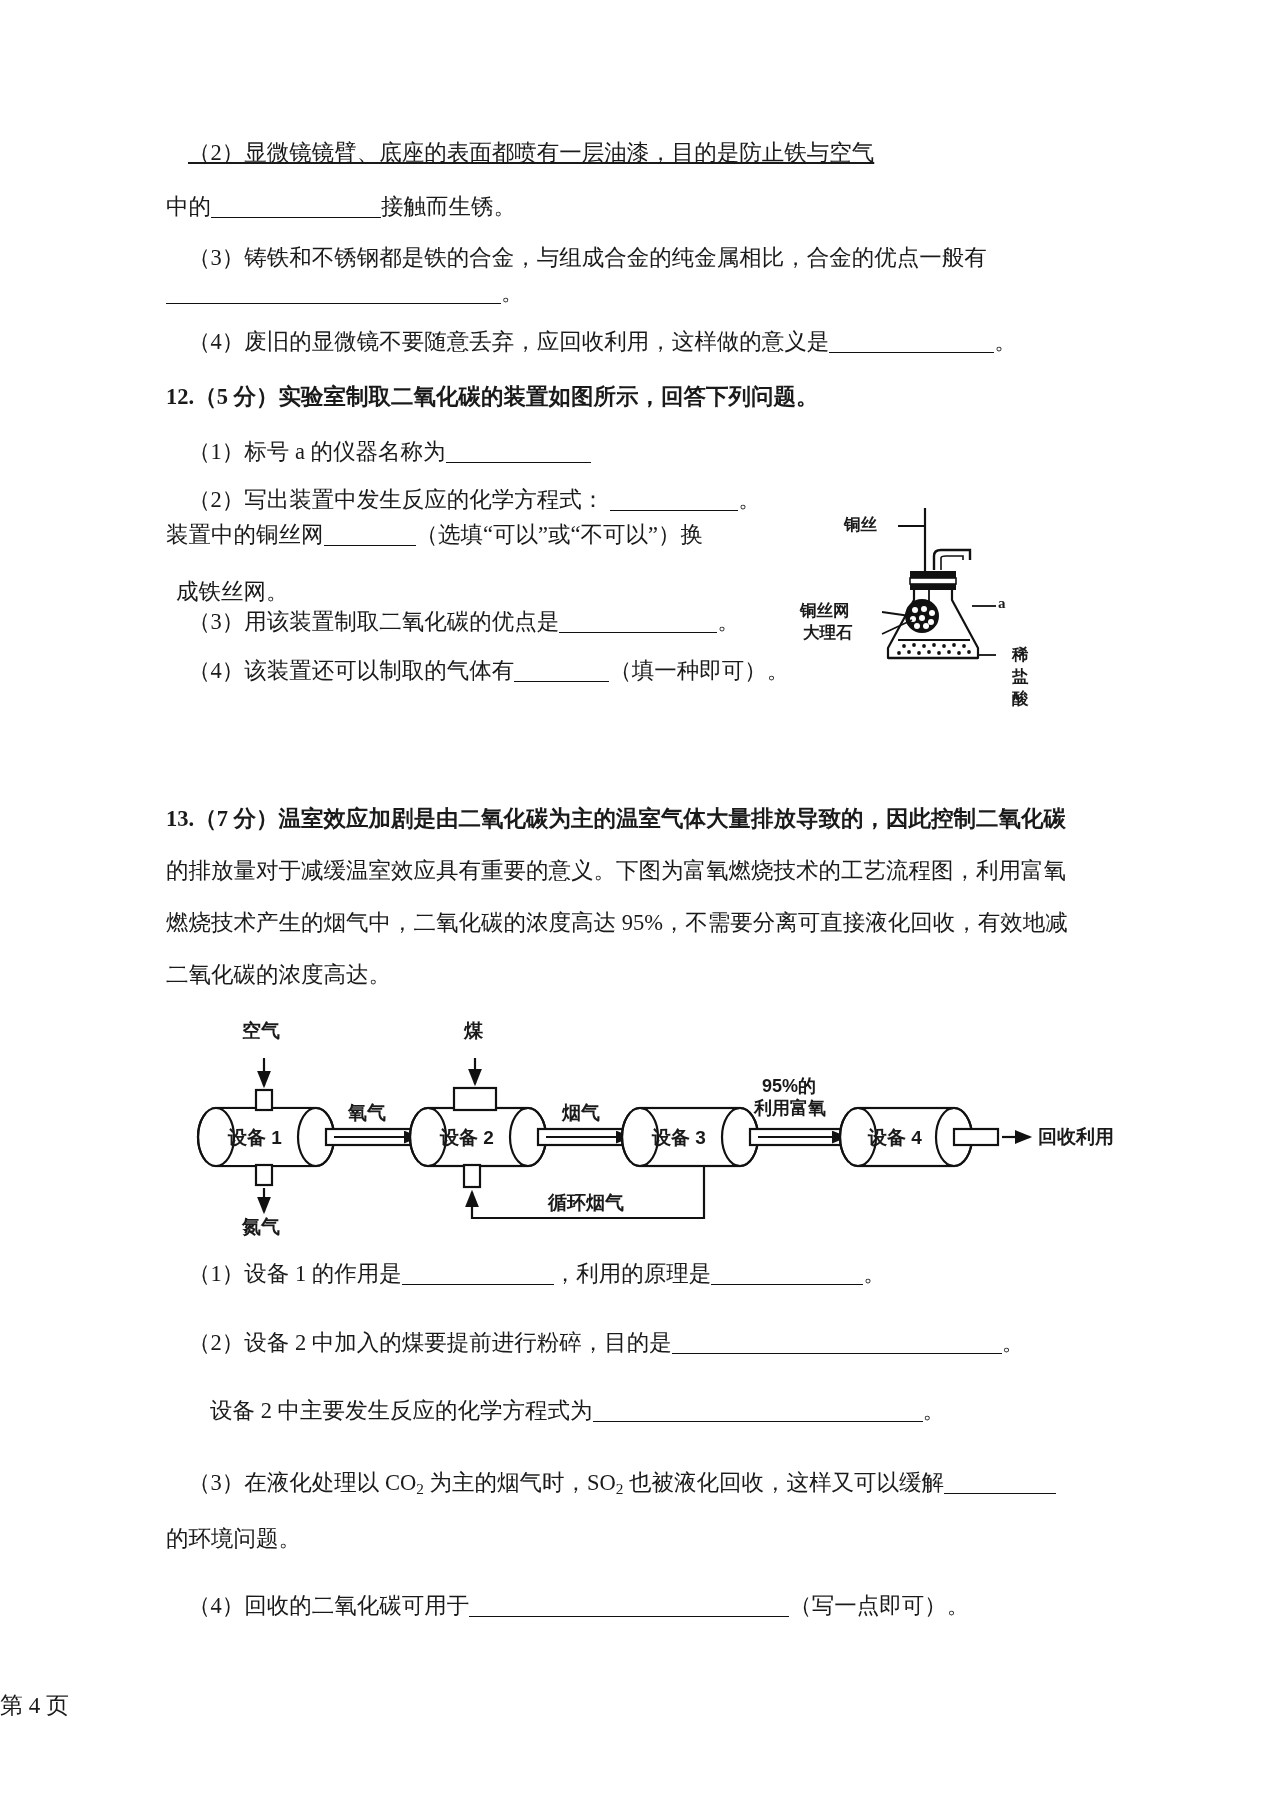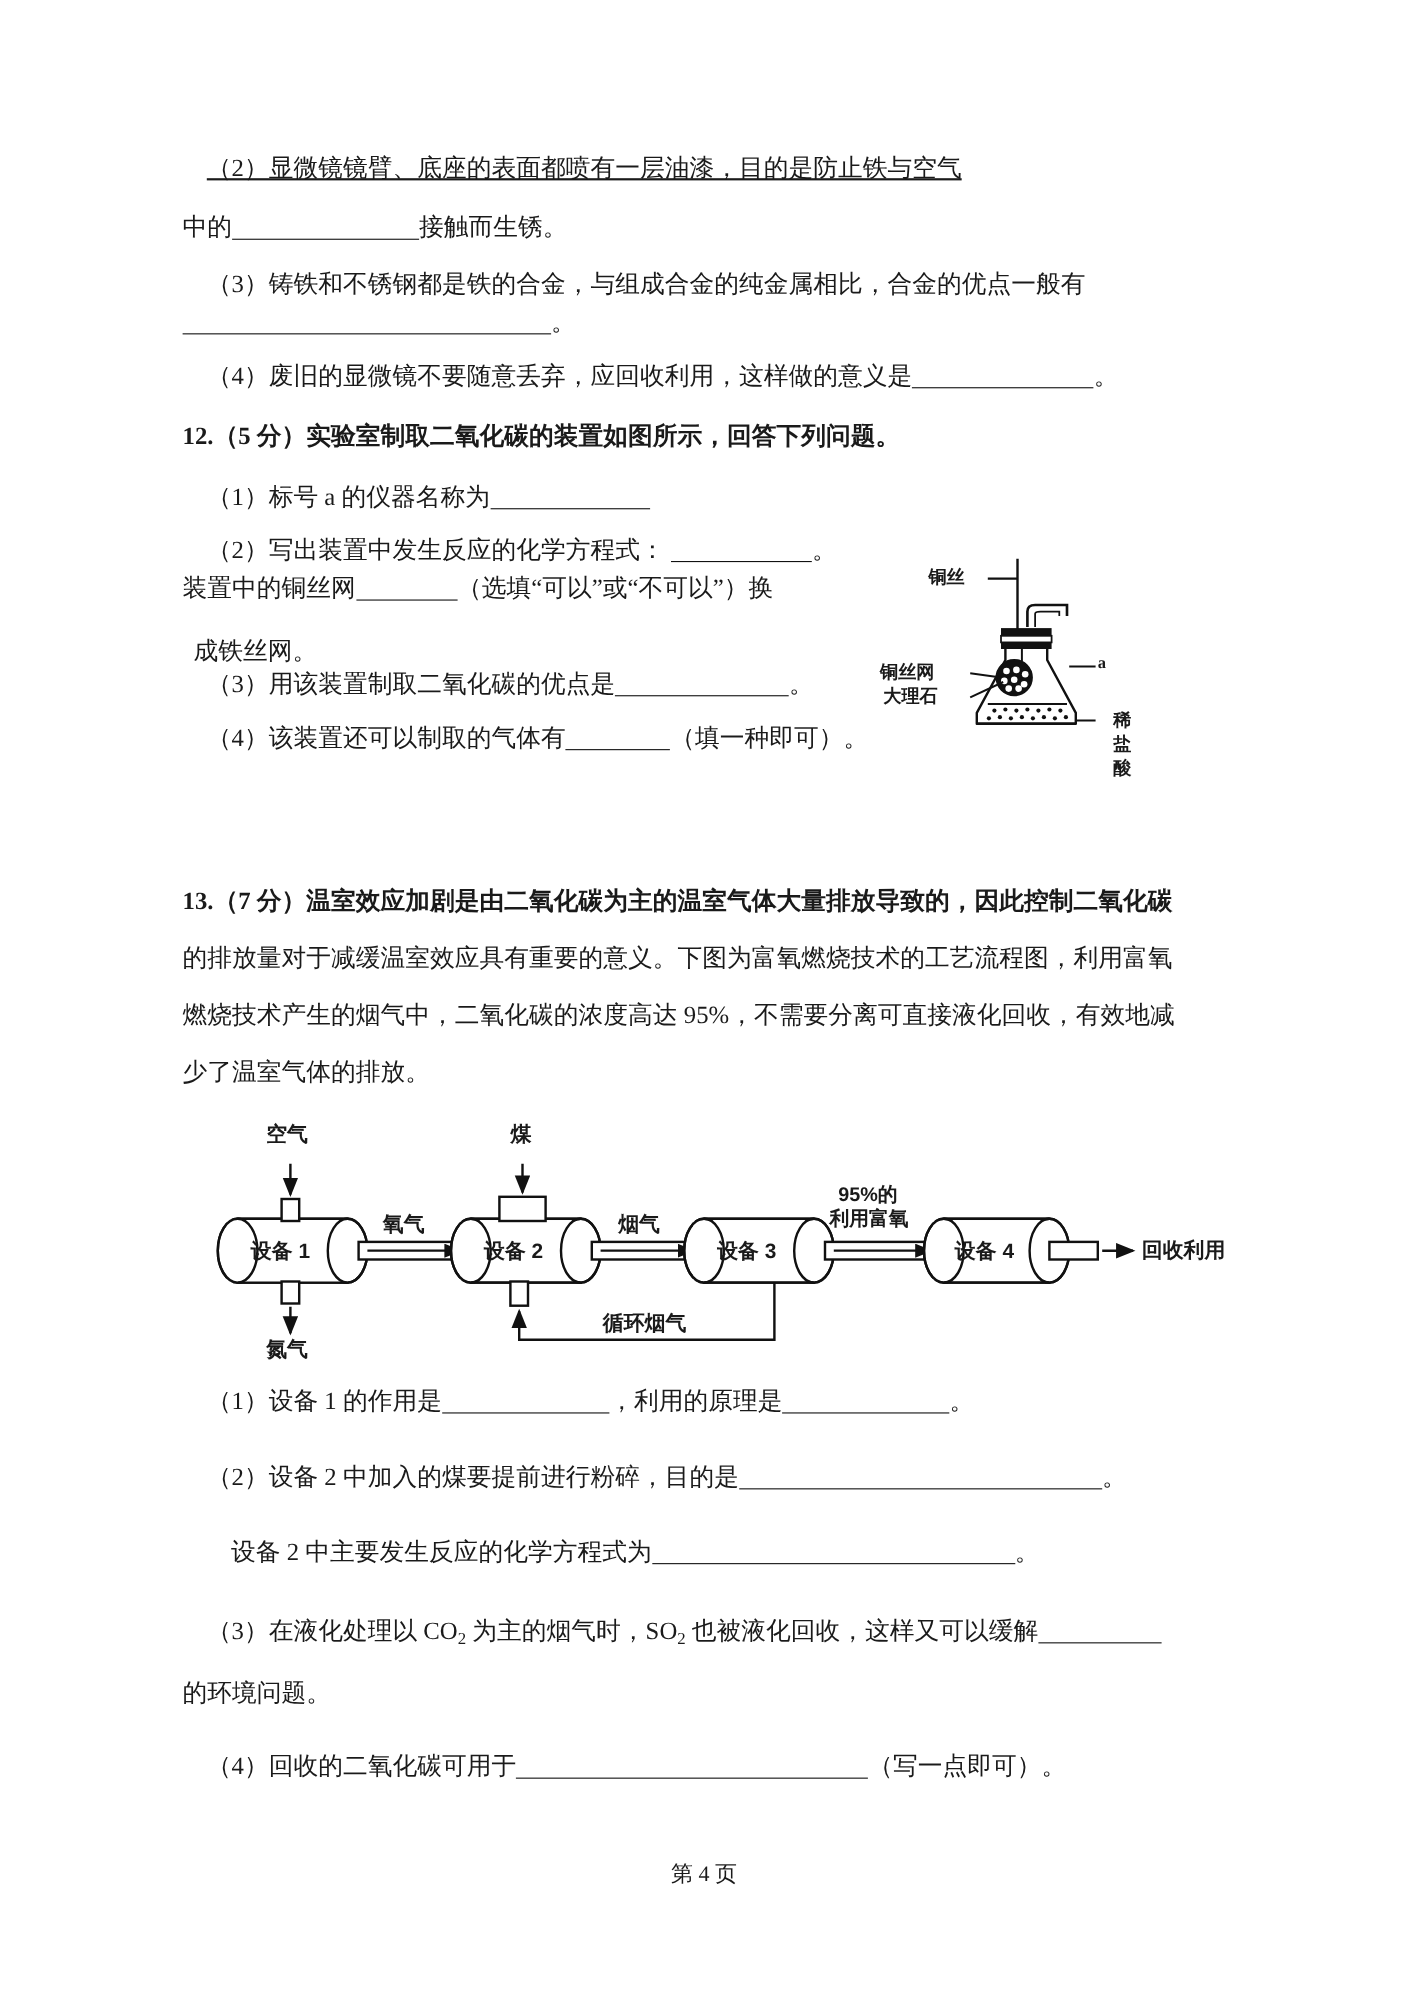--- a/index.html
+++ b/index.html
@@ -55,22 +55,21 @@
   }
   .fig-label {
     font-family: "Liberation Sans", "DejaVu Sans", sans-serif;
     font-weight: bold;
   }
   #footer {
     position: absolute;
     left: 0;
     top: 1690px;
     width: 1280px;
-    text-align: center;
-    font-size: 20px;
+    font-size: 23px;
   }
 </style>
 </head>
 <body>
 
 <div class="page">
 
   <div class="row" style="left:188px; top:137px;text-decoration:underline;">
     <span>（2）显微镜镜臂、底座的表面都喷有一层油漆，目的是防止铁与空气</span>
   </div>
@@ -191,21 +190,21 @@
   <div class="row" style="left:166px; top:803px;">
     <span style="font-weight:bold;">13.（7 分）温室效应加剧是由二氧化碳为主的温室气体大量排放导致的，因此控制二氧化碳</span>
   </div>
   <div class="row" style="left:166px; top:855px;">
     <span>的排放量对于减缓温室效应具有重要的意义。下图为富氧燃烧技术的工艺流程图，利用富氧</span>
   </div>
   <div class="row" style="left:166px; top:907px;">
     <span>燃烧技术产生的烟气中，二氧化碳的浓度高达 95%，不需要分离可直接液化回收，有效地减</span>
   </div>
   <div class="row" style="left:166px; top:959px;">
-    <span>少了温室气体的排放。</span>
+    <span>二氧化碳的浓度高达。</span>
   </div>
 
   <div id="flow-figure">
     <svg width="920" height="215" viewBox="0 0 920 215" xmlns="http://www.w3.org/2000/svg">
       <defs>
         <marker id="arw" markerWidth="9" markerHeight="9" refX="7" refY="3.2" orient="auto" markerUnits="strokeWidth">
           <path d="M0,0 L8,3.2 L0,6.4 z" fill="#111"></path>
         </marker>
       </defs>
 

